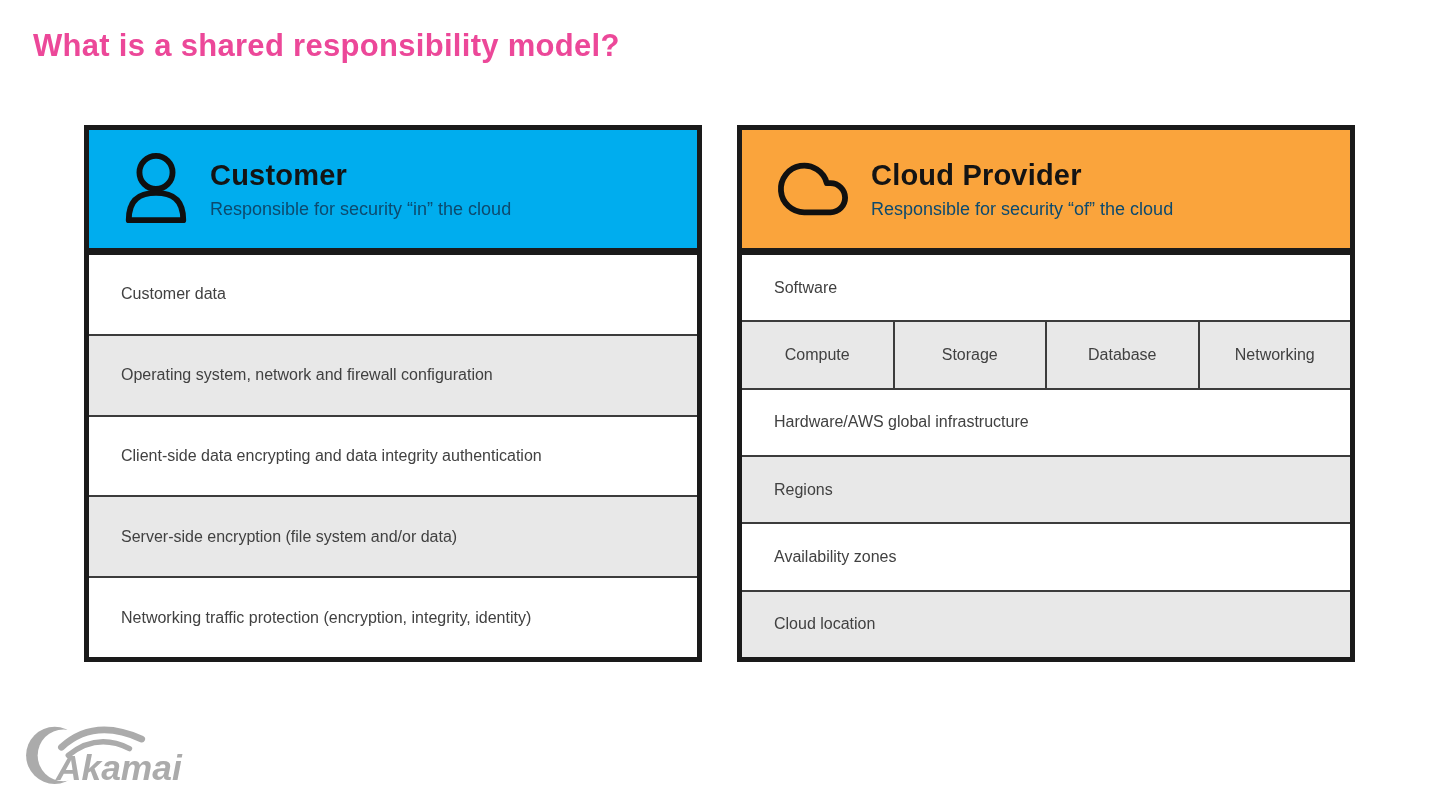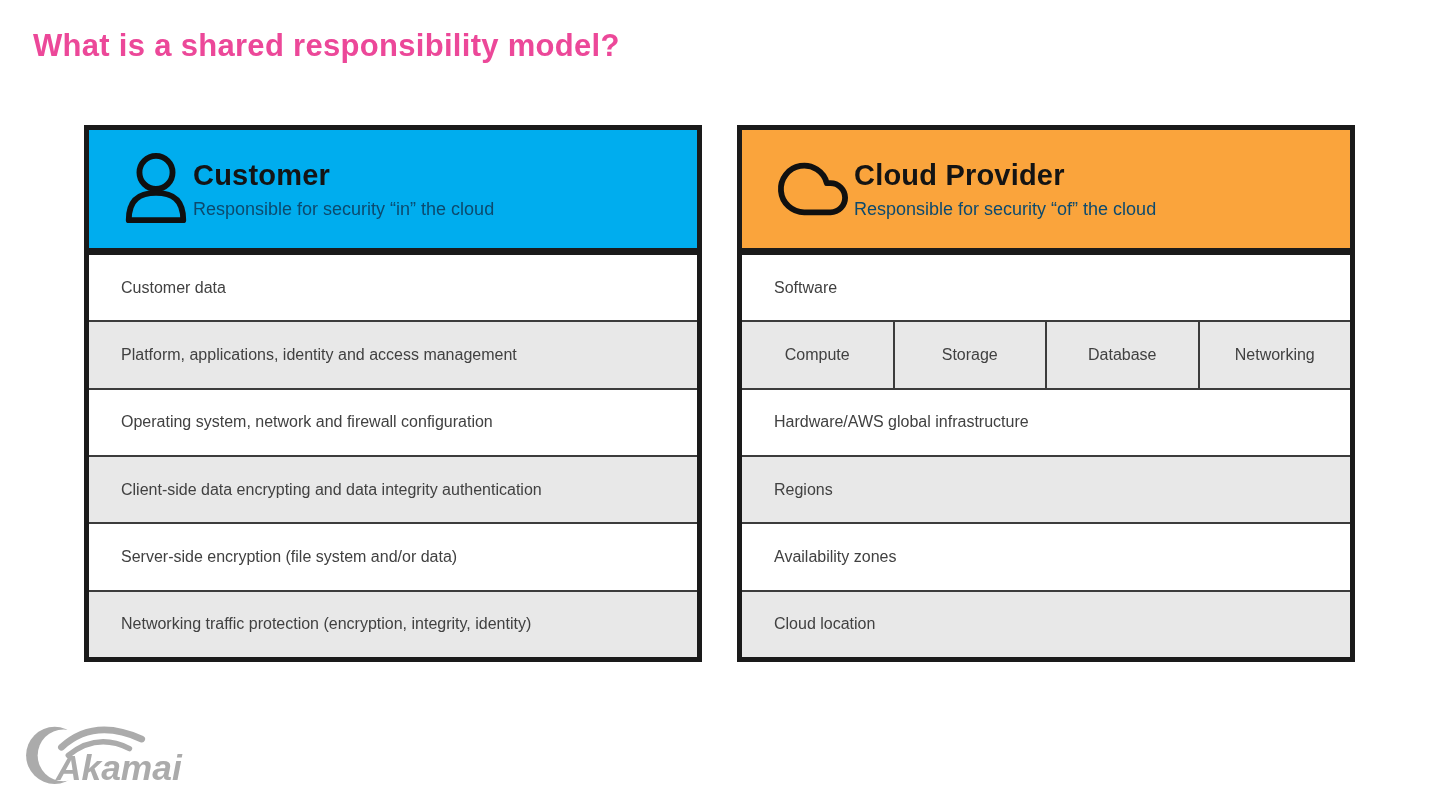--- a/index.html
+++ b/index.html
@@ -38,20 +38,21 @@
     flex-direction: column;
   }
 
   .panel-header {
     flex: 0 0 auto;
     height: 125px;
     border-bottom: 7px solid #1a1a1a;
     display: flex;
     align-items: center;
     padding-left: 30px;
+    gap: 17px;
   }
   .panel-header.customer { background: #00adee; }
   .panel-header.provider { background: #faa43c; }
 
   .header-icon { flex: 0 0 auto; display: flex; align-items: center; }
 
   .header-text .h-title {
     font-size: 29px;
     font-weight: 700;
     color: #141414;
@@ -120,23 +121,20 @@
       <span class="header-text">
         <div class="h-title">Customer</div>
         <div class="h-subtitle">Responsible for security “in” the cloud</div>
       </span>
     </div>
     <div class="rows">
       <div class="row">
           <span>Customer data</span>
         </div>
       <div class="row">
-          <span>Platform, applications, identity and access management</span>
-        </div>
-      <div class="row">
           <span>Operating system, network and firewall configuration</span>
         </div>
       <div class="row">
           <span>Client-side data encrypting and data integrity authentication</span>
         </div>
       <div class="row">
           <span>Server-side encryption (file system and/or data)</span>
         </div>
       <div class="row">
           <span>Networking traffic protection (encryption, integrity, identity)</span>

